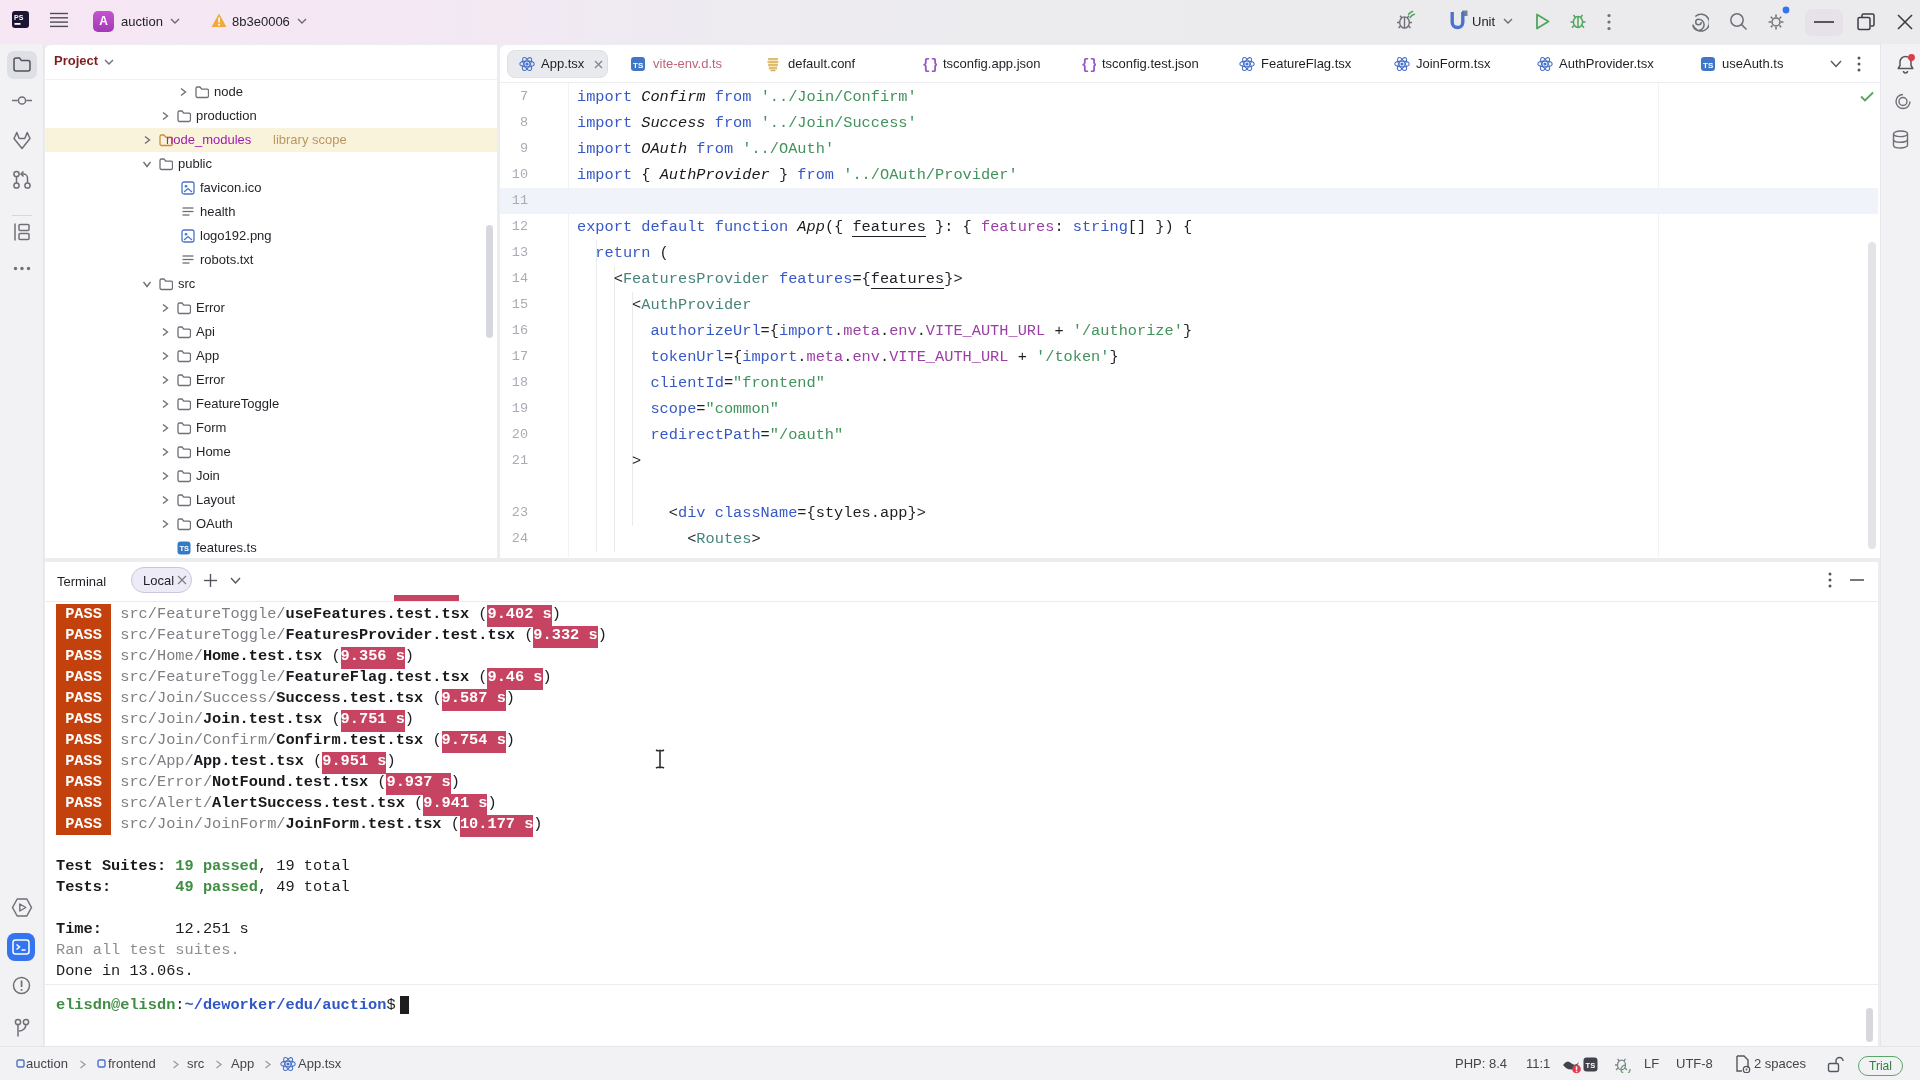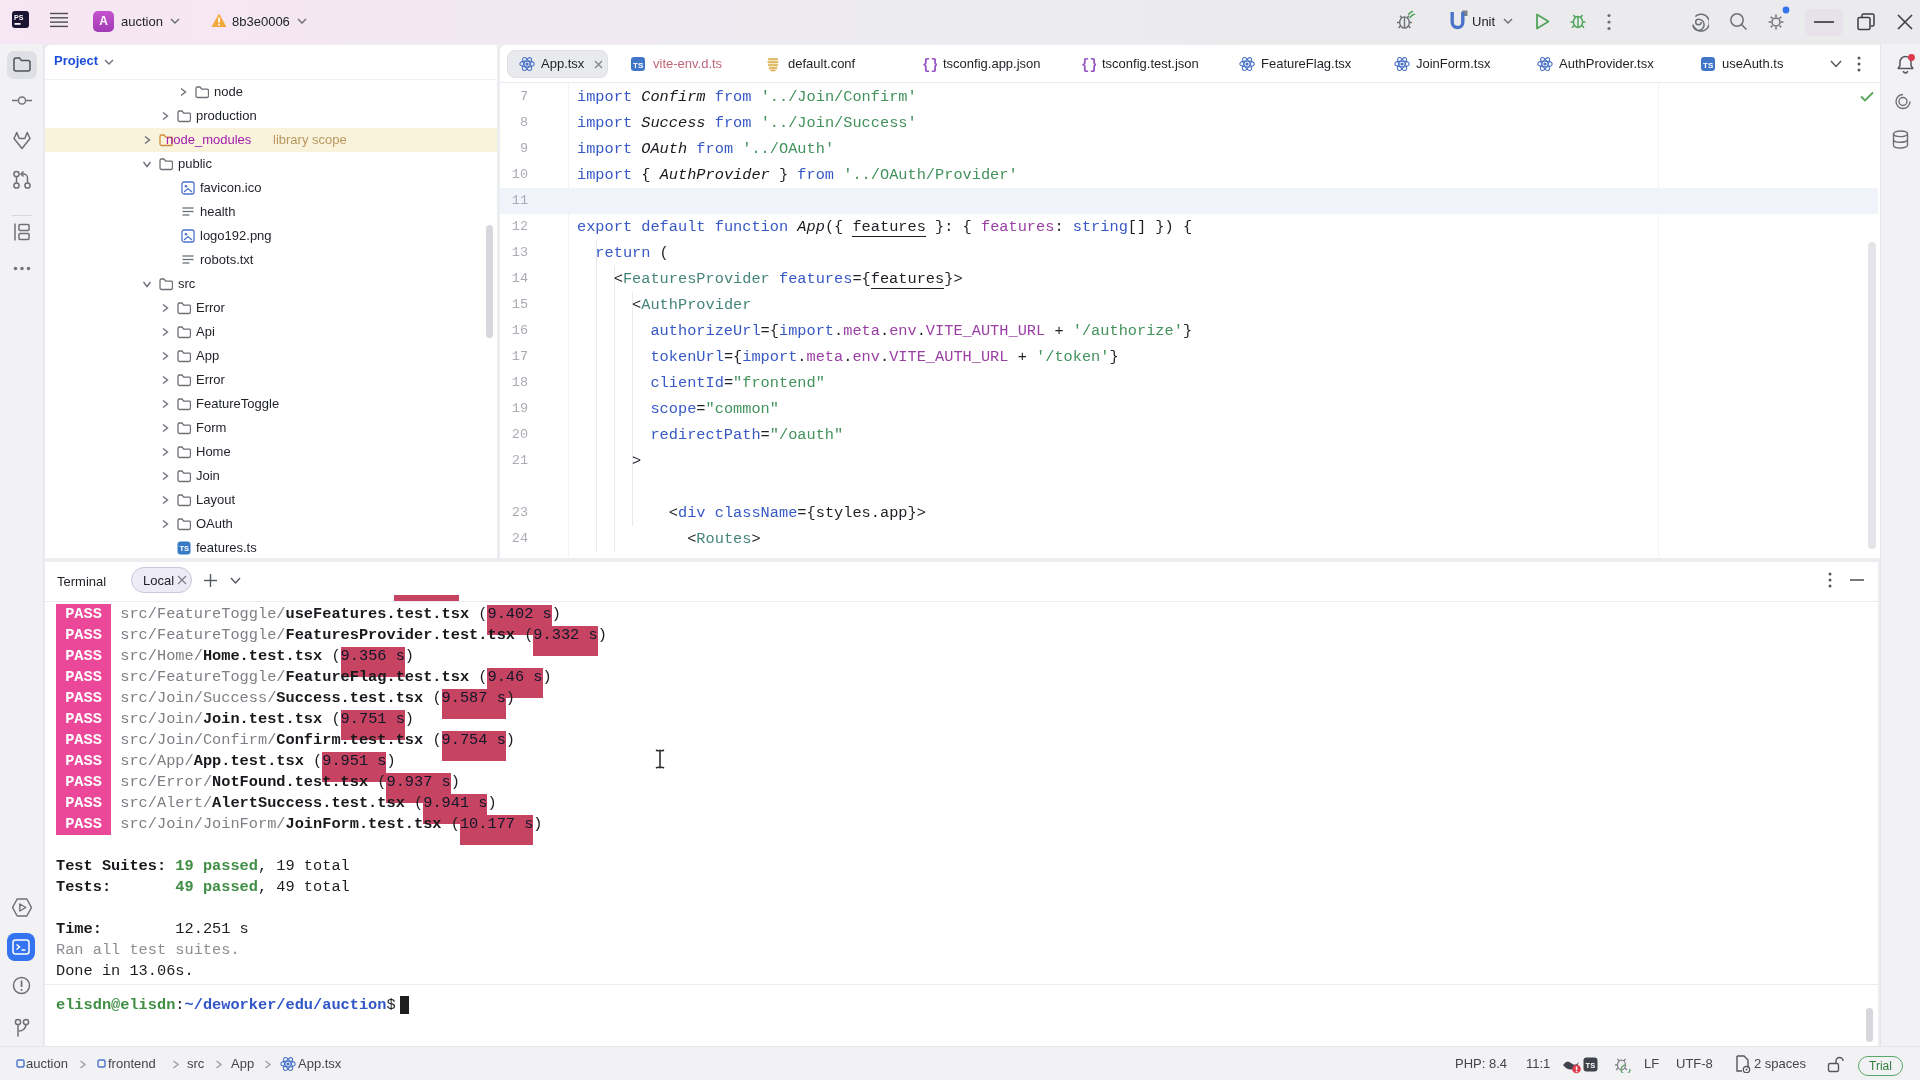--- a/index.html
+++ b/index.html
@@ -34,24 +34,24 @@
 .cline .code { position:absolute; left:77px; top:0; }
 .k { color:#3759c6; }
 .it { color:#17191d; font-style:italic; }
 .s { color:#42925c; }
 .tg { color:#45857a; }
 .pp { color:#9a3fa4; }
 .un { border-bottom:1.5px solid #1d2024; }
 
 
 .tline { position:absolute; left:11px; width:1800px; height:21px; font-size:15.3px; line-height:21px; white-space:pre; font-family:"Liberation Mono",monospace; color:#1b1d20; }
-.pass { display:inline-block; height:21px; line-height:21px; background:#ec4899; color:#fff; font-weight:bold; vertical-align:top; }
+.pass { display:inline-block; height:21px; line-height:21px; background:#c2410c; color:#fff; font-weight:bold; vertical-align:top; }
 .tpath { color:#7d7f84; }
 .tname { font-weight:bold; color:#17191c; }
-.tred { display:inline-block; height:30px; line-height:19px; margin-top:1px; background:#c64462; font-weight:normal; color:#0f172a; vertical-align:top; }
+.tred { display:inline-block; height:22px; line-height:19px; margin-top:1px; background:#c64462; font-weight:bold; color:#ffffff; vertical-align:top; }
 .tgreen { color:#3f8e44; font-weight:bold; }
 .tgrey { color:#8c8e92; }
 .tblue { color:#3056c8; font-weight:bold; }
 
 
 #statusbar { left:0; top:1046px; width:1920px; height:34px; background:#f2f2f4; border-top:1px solid #e5e6e9; font-size:13px; color:#43454c; }
 .sb { position:absolute; top:9px; }
 </style>
 </head>
 <body>
@@ -210,21 +210,21 @@
         <line x1="1" y1="1" x2="15" y2="15"></line>
         <line x1="15" y1="1" x2="1" y2="15"></line>
       </g>
   </svg>
 </div>
 
 <div id="lstripe" class="abs"></div>
 <div id="rstripe" class="abs"></div>
 
 <div id="project" class="abs panel">
-  <div class="abs" style="left:9px;top:8px;font-size:13px;color:#1d4ed8;font-weight:bold;">Project</div>
+  <div class="abs" style="left:9px;top:8px;font-size:13px;color:#7f1d1d;font-weight:bold;">Project</div>
   <svg class="abs" style="left:59px;top:14px" width="10" height="7">
       <path d="M1 1 L5 5 L9 1" stroke="#6a6c74" stroke-width="1.3" fill="none"></path>
     </svg>
   <div class="abs" style="left:0;top:34px;width:452px;height:1px;background:#f0f1f4;"></div>
   <div id="tree" class="abs" style="left:0;top:35px;width:452px;height:478px;overflow:hidden;">
     <div class="trow" style="top:0px;">
       <svg class="tchev" style="left:133px;">
           <use href="#chevR"></use>
         </svg>
         <svg class="ticon" style="left:150px;">

